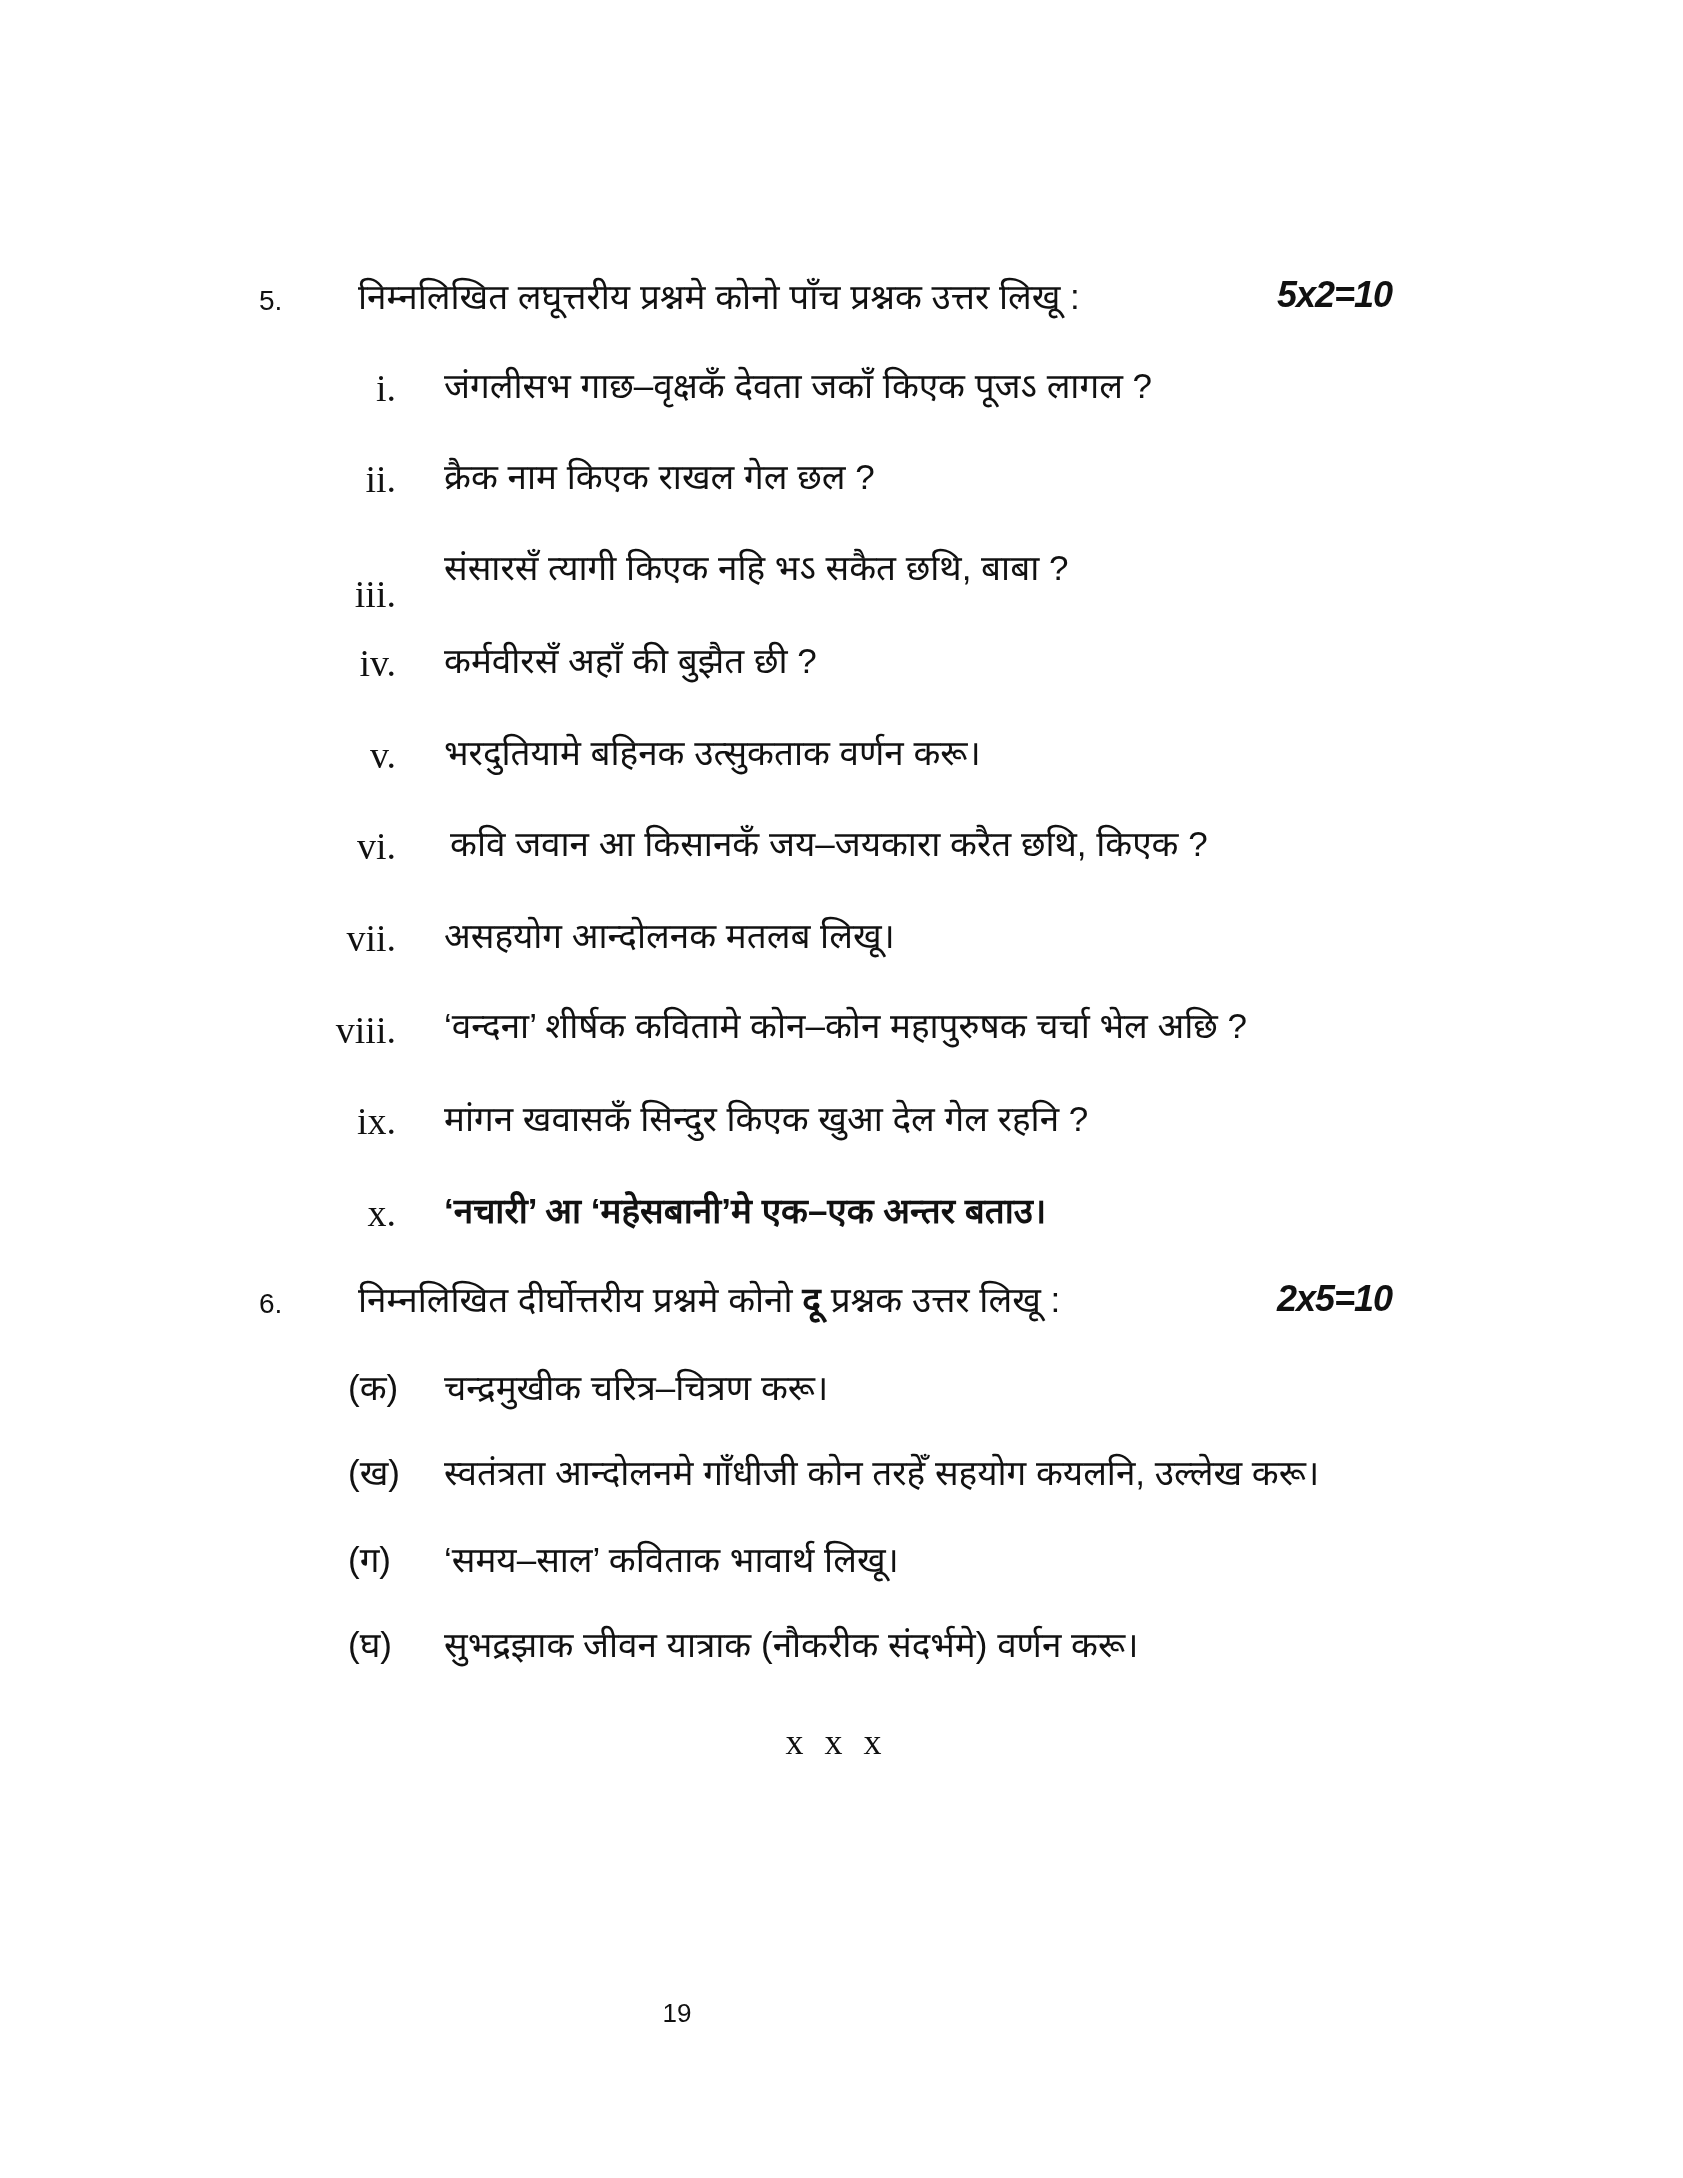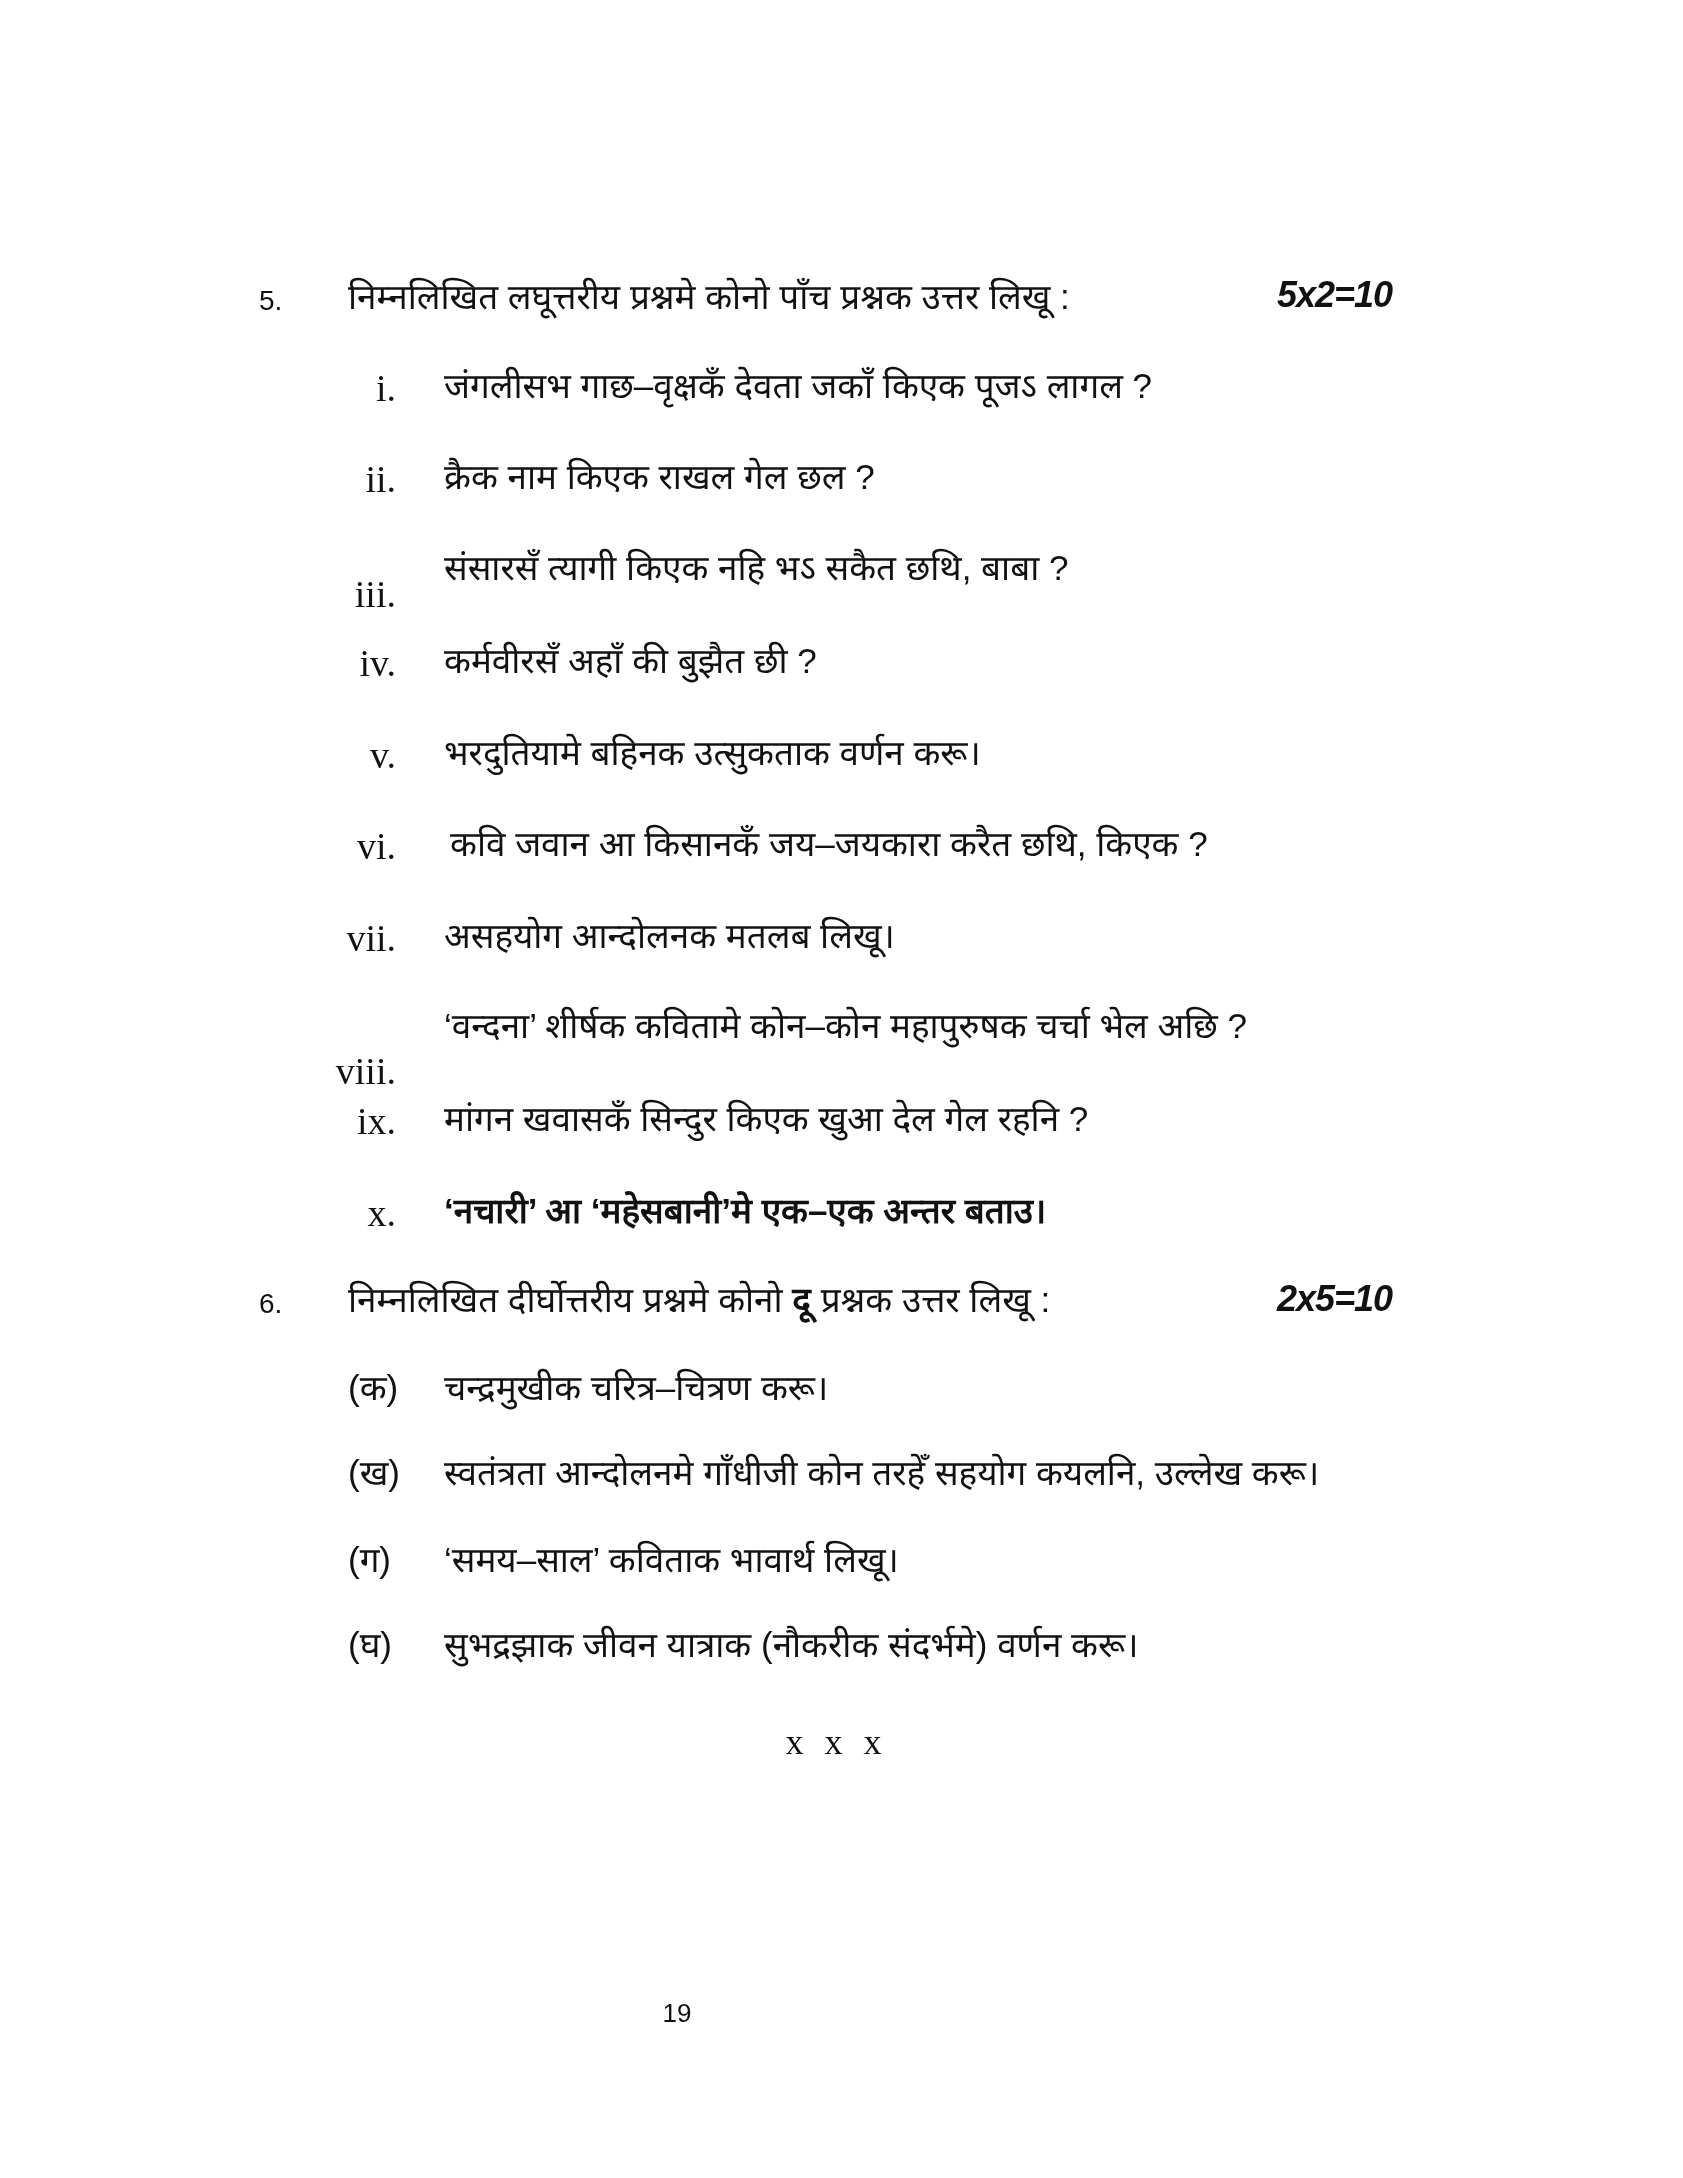--- a/index.html
+++ b/index.html
@@ -35,20 +35,21 @@
       position: absolute;
       font-family: "Liberation Sans", sans-serif;
       font-size: 28px;
       line-height: 44px;
     }
     .q-text {
       position: absolute;
       font-size: 35px;
       line-height: 44px;
       white-space: nowrap;
+      margin-left: 10px;
     }
     .marks {
       position: absolute;
       font-family: "Liberation Sans", sans-serif;
       font-weight: bold;
       font-style: italic;
       font-size: 36px;
       line-height: 44px;
       letter-spacing: -1px;
     }
@@ -124,21 +125,21 @@
 
     <div class="sub-num" style="left:287px; top:733px;">v.</div>
     <div class="sub-text" style="top:731px;">भरदुतियामे बहिनक उत्सुकताक वर्णन करू।</div>
 
     <div class="sub-num" style="left:287px; top:824px;">vi.</div>
     <div class="sub-text" style="top:822px;margin-left:6px;">कवि जवान आ किसानकँ जय–जयकारा करैत छथि, किएक ?</div>
 
     <div class="sub-num" style="left:287px; top:916px;">vii.</div>
     <div class="sub-text" style="top:914px;">असहयोग आन्दोलनक मतलब लिखू।</div>
 
-    <div class="sub-num" style="left:287px; top:1008px;margin-top:41px;">viii.</div>
+    <div class="sub-num" style="left:287px; top:1008px;">viii.</div>
     <div class="sub-text" style="top:1004px;text-align:center;">‘वन्दना’ शीर्षक कवितामे कोन–कोन महापुरुषक चर्चा भेल अछि ?</div>
 
     <div class="sub-num" style="left:287px; top:1099px;">ix.</div>
     <div class="sub-text" style="top:1097px;">मांगन खवासकँ सिन्दुर किएक खुआ देल गेल रहनि ?</div>
 
     <div class="sub-num" style="left:287px; top:1191px;">x.</div>
     <div class="sub-text" style="top:1189px;font-weight:bold;">‘नचारी’ आ ‘महेसबानी’मे एक–एक अन्तर बताउ।</div>
   </div>
 
   <div>

